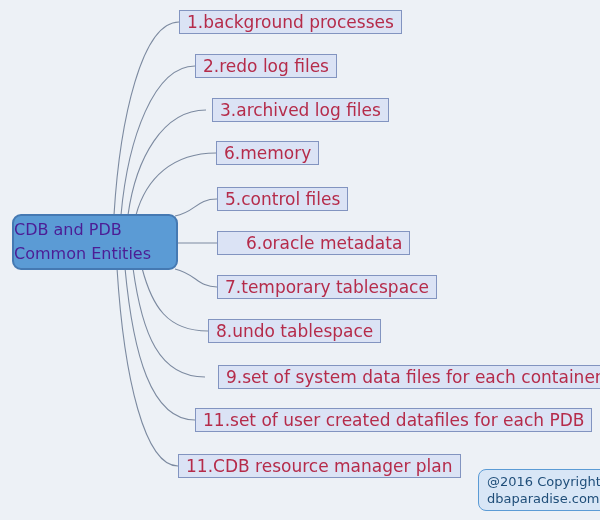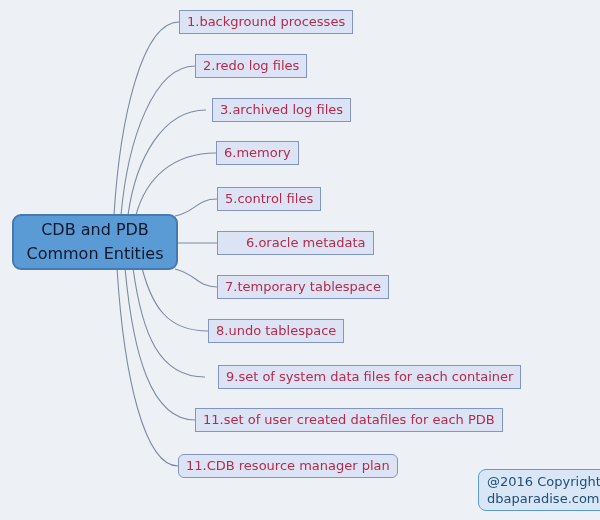--- a/index.html
+++ b/index.html
@@ -28,51 +28,50 @@
   }
   .root-node {
     position: absolute;
     left: 12px;
     top: 214px;
     width: 162px;
     height: 52px;
     background: #5b9bd5;
     border: 2px solid #4579b2;
     border-radius: 9px;
-    color: #0f172a;
+    color: #4c1d95;
     font-size: 16px;
     line-height: 24px;
-    text-align: center;
     display: flex;
     flex-direction: column;
     justify-content: center;
     cursor: default;
   }
   .branch {
     position: absolute;
     background: #dbe3f5;
     border: 1px solid #8294c0;
     color: #b52b4a;
-    font-size: 13px;
+    font-size: 17px;
     line-height: 16px;
     padding: 3px 7px 3px 7px;
     white-space: nowrap;
     cursor: default;
   }
   .b1  { left: 179px; top: 10px;  }
   .b2  { left: 195px; top: 54px;  }
   .b3  { left: 212px; top: 98px;  }
   .b4  { left: 216px; top: 141px; }
   .b5  { left: 217px; top: 187px; }
   .b6  { left: 217px; top: 231px; padding-left: 28px; }
   .b7  { left: 217px; top: 275px; }
   .b8  { left: 208px; top: 319px; }
   .b9  { left: 218px; top: 365px; }
   .b10 { left: 195px; top: 408px; }
-  .b11 { left: 178px; top: 454px; border-radius: 6px; }
+  .b11 { left: 178px; top: 454px; }
   .copyright {
     position: absolute;
     left: 478px;
     top: 469px;
     background: #d8e6f6;
     border: 1.5px solid #5b9bd5;
     border-radius: 8px;
     color: #1f4e79;
     font-size: 13px;
     line-height: 17px;

